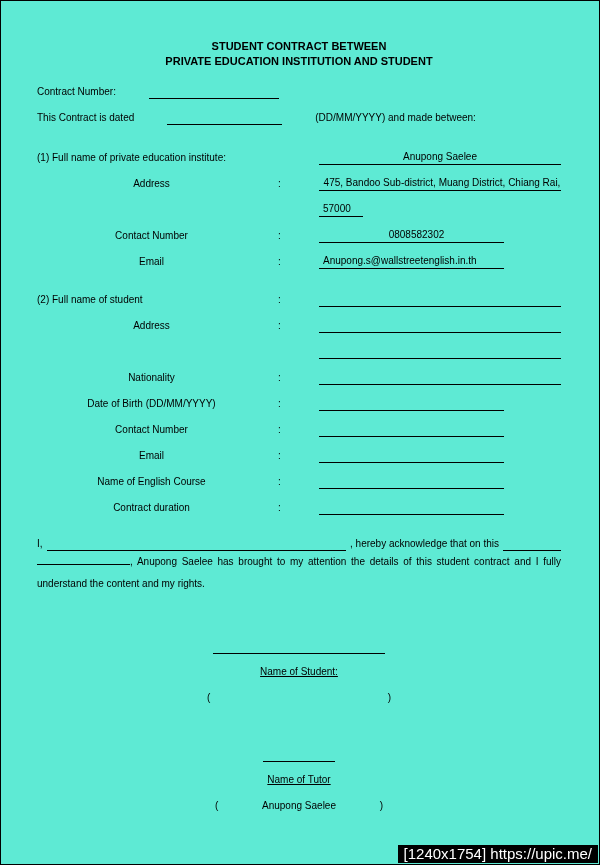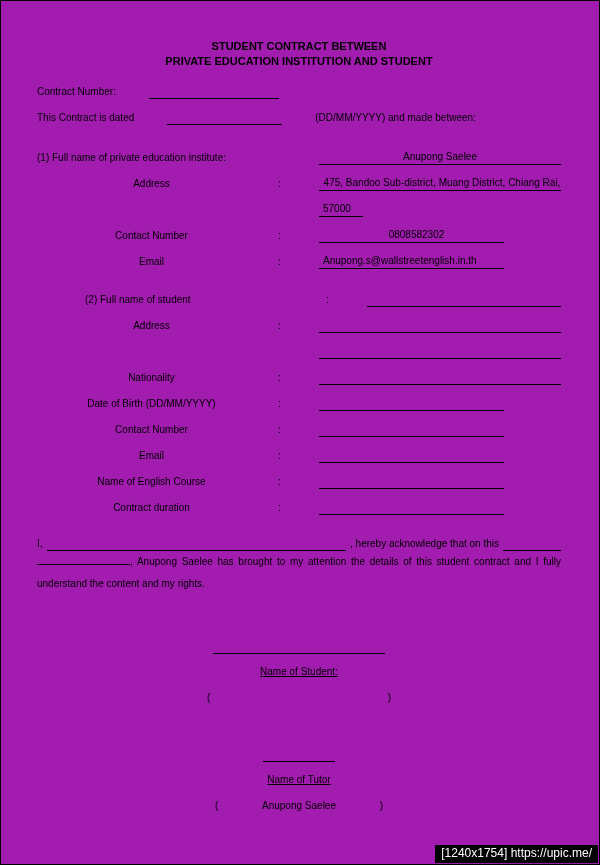--- a/index.html
+++ b/index.html
@@ -1,21 +1,21 @@
 <!DOCTYPE html>
 <html><head>
 <meta charset="utf-8">
 <style>
   * { box-sizing: border-box; }
   html, body { margin: 0; padding: 0; background: #ffffff; }
   .page {
     position: relative;
     width: 600px;
     height: 865px;
-    background: #a21caf;
+    background: #5eead4;
     border: 1px solid #000000;
     font-family: "Liberation Sans", sans-serif;
     font-size: 10px;
     color: #000000;
     overflow: hidden;
   }
   .content { padding: 38px 38px 0 36px; }
   .doc-title { text-align: center; font-weight: bold; font-size: 11px; line-height: 15px; }
   .row { display: flex; align-items: flex-end; height: 26px; gap: 29px; }
   .row > span { line-height: 14px; white-space: nowrap; }
@@ -34,21 +34,21 @@
   .ml4 { margin-left: 4px; }
   .w44  { width: 44px; }
   .w58  { width: 58px; flex: none; }
   .w93  { width: 93px; }
   .w115 { width: 115px; }
   .w130 { width: 130px; }
   .w185 { width: 185px; }
   .w250 { width: 250px; }
   .w268 { width: 268px; text-align: center; }
   .mt4  { margin-top: 4px; }
-  .mt12 { margin-top: 12px; margin-left: 48px; }
+  .mt12 { margin-top: 12px; }
   .mt14 { margin-top: 14px; }
   .ack { margin-top: 14px; }
   .ack-line1 { display: flex; align-items: flex-end; height: 22px; }
   .ack-line1 > span { line-height: 14px; white-space: nowrap; }
   .ack-flexfill { flex: 1; margin: 0 4px 0 4px; border-bottom: 1px solid #000; }
   .ack-line2 {
     height: 22px;
     line-height: 22px;
     text-align: justify;
     text-align-last: justify;
@@ -63,21 +63,21 @@
   .paren-row { display: flex; justify-content: space-between; margin-top: 12px; line-height: 14px; }
   .paren-student { width: 184px; }
   .paren-tutor { width: 168px; }
   .sig-gap { height: 56px; }
   .watermark {
     position: absolute;
     right: 1px;
     bottom: 1px;
     background: #000000;
     color: #ffffff;
-    font-size: 12px;
+    font-size: 15px;
     line-height: 15px;
     padding: 1px 6px 2px 6px;
     white-space: nowrap;
   }
 </style>
 </head>
 <body>
 
 <div class="page">
   <div class="content">

